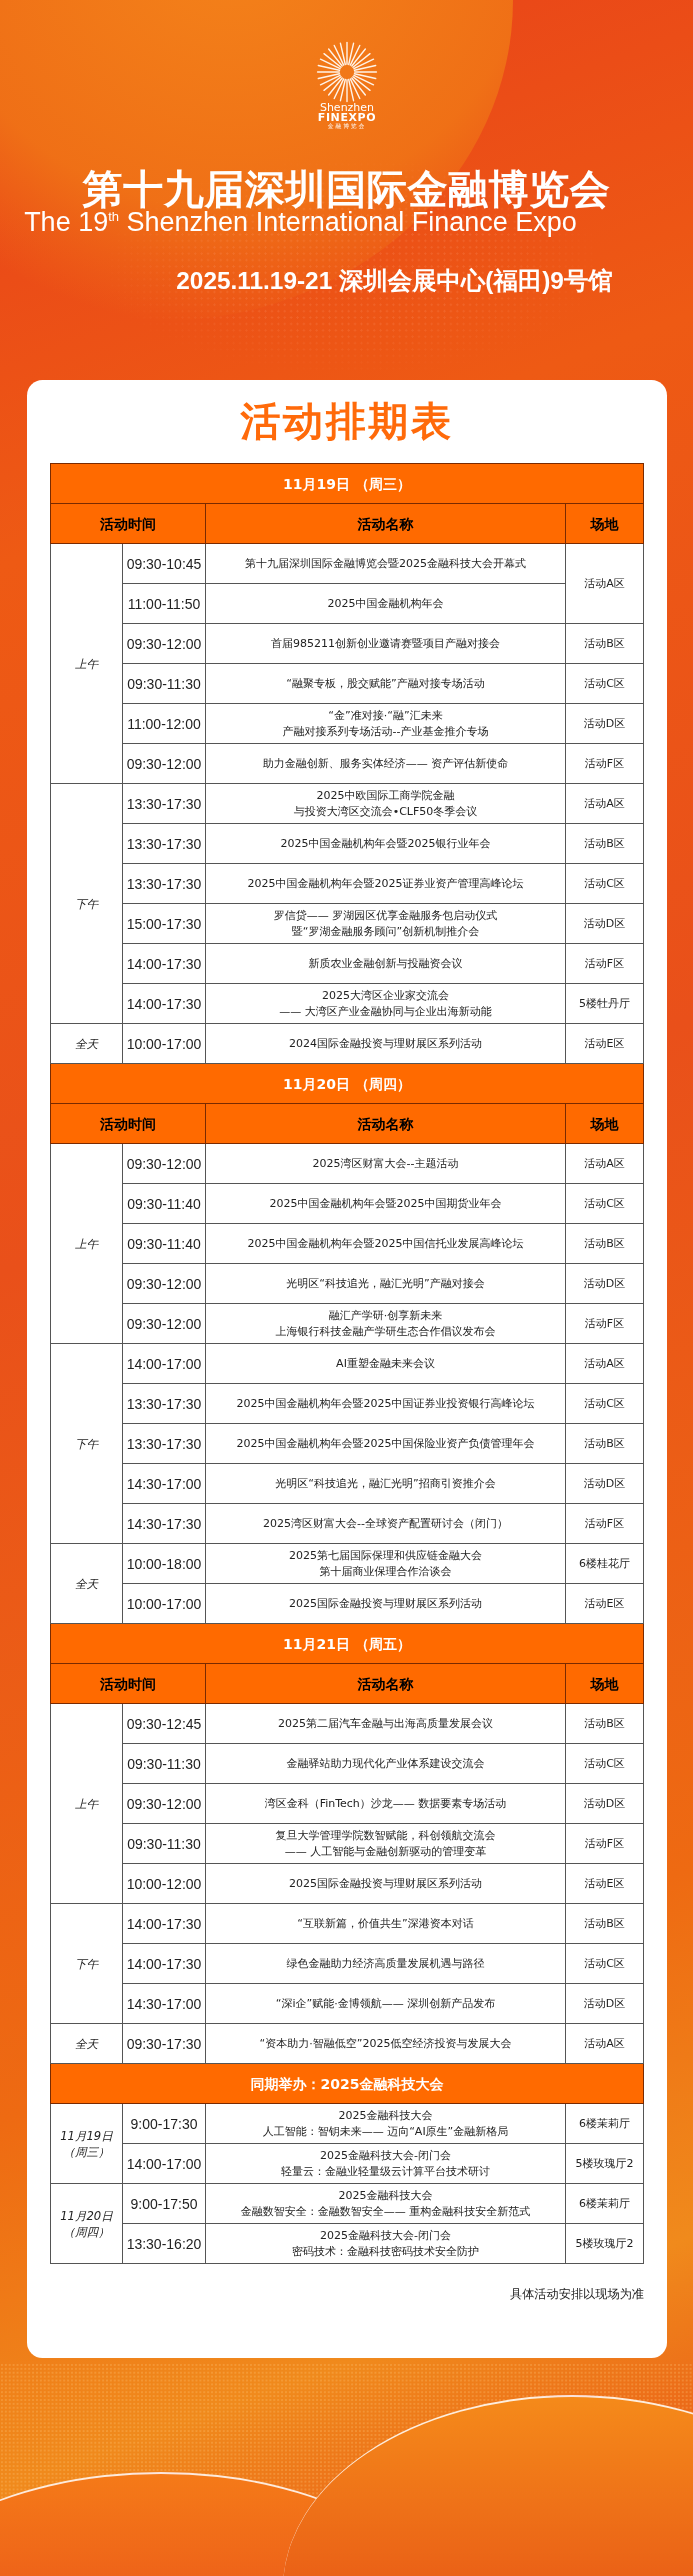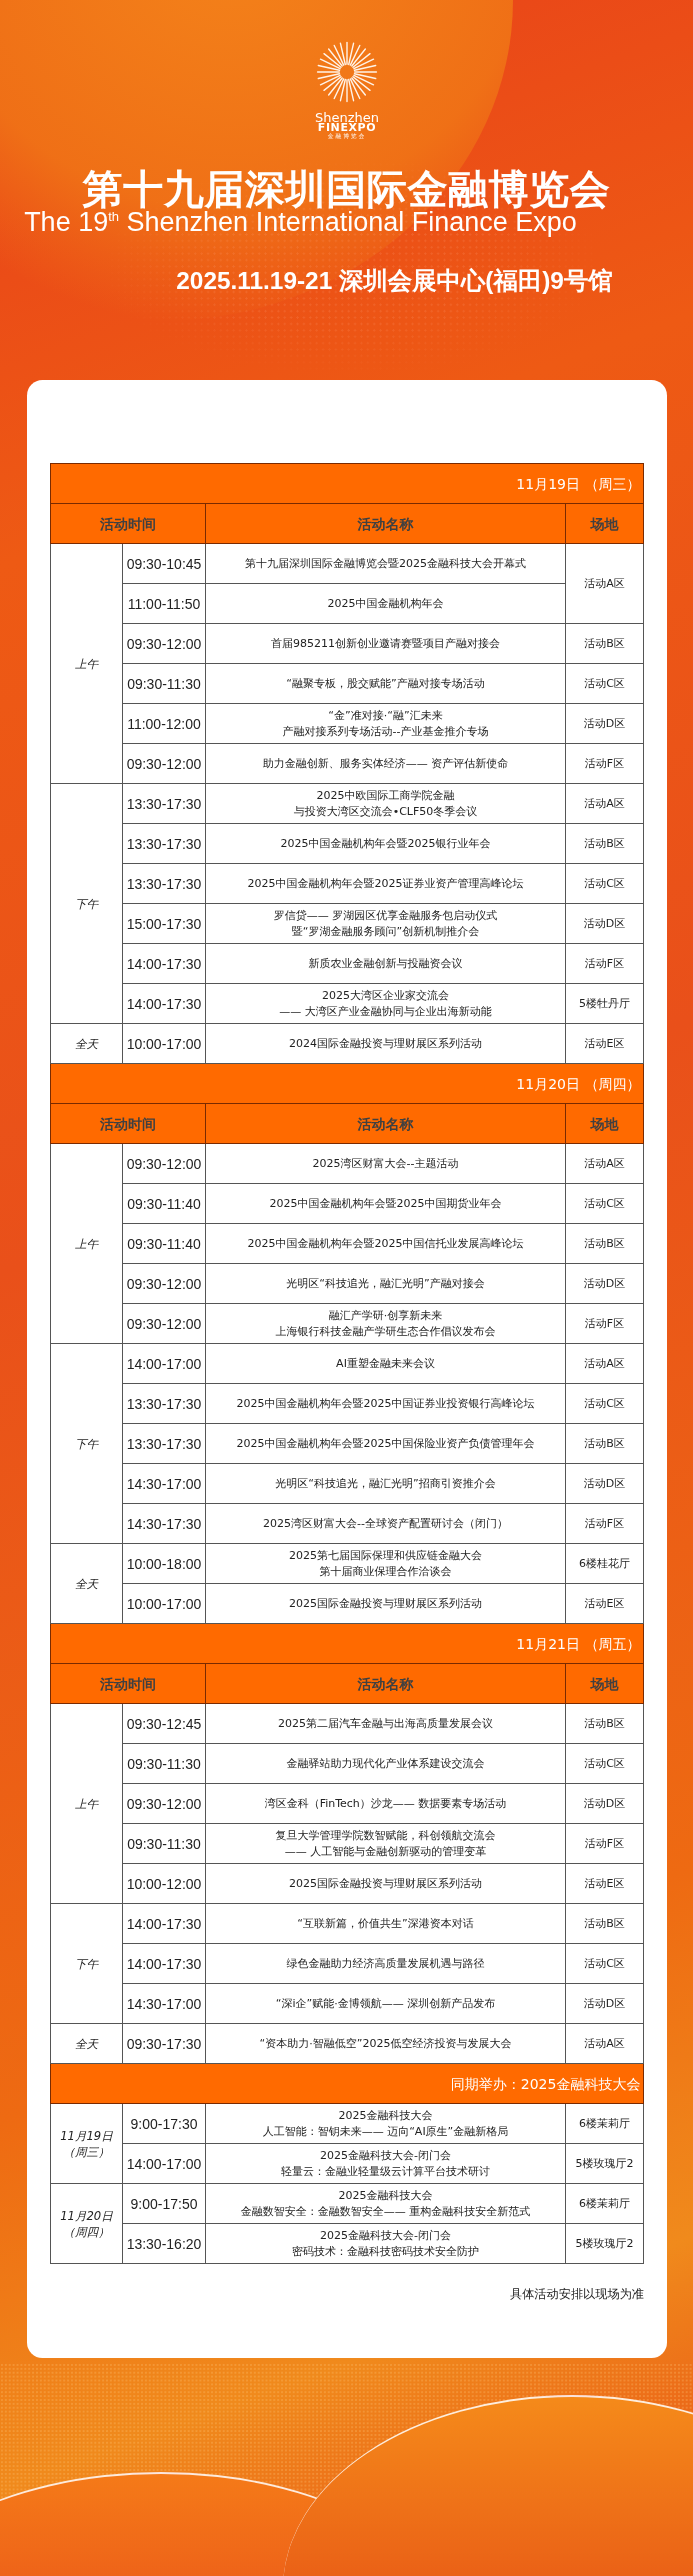--- a/index.html
+++ b/index.html
@@ -33,21 +33,21 @@
     border-top:2.6px solid rgba(255,255,255,0.85);
   }
   .bg-wave2 {
     position:absolute; left:283px; top:2395px; width:578px; height:385px; border-radius:50%;
     background: linear-gradient(180deg, #F58A1A 0%, #E85A16 55%, #E4421A 100%);
     border-top:2.6px solid rgba(255,255,255,0.85);
   }
 
   .logo { position:absolute; left:315px; top:40px; width:64px; height:103px; text-align:center; }
   .logo svg { display:block; margin:0 auto; }
-  .logo-sub1 { color:#fff; font-size:13px; line-height:7.7px; margin-top:10px; font-family:"DejaVu Sans", sans-serif; }
+  .logo-sub1 { color:#fff; font-size:11px; line-height:7.7px; margin-top:0px; font-family:"DejaVu Sans", sans-serif; }
   .logo-main { color:#fff; font-size:11px; font-weight:bold; letter-spacing:0.6px; line-height:11.6px; font-family:"DejaVu Sans", sans-serif; }
   .logo-sub2 { color:#fff; font-size:5.8px; letter-spacing:1.9px; line-height:7px; }
 
   .hero-title {
     position:absolute; left:0; width:693px; top:162px; text-align:center;
     color:#fff; font-size:40px; font-weight:bold; letter-spacing:0.6px;
     font-family:"DejaVu Sans", sans-serif;
   }
   .hero-en {
     position:absolute; left:0; width:601px; top:207px; text-align:center;
@@ -71,24 +71,24 @@
   table.sched {
     position:absolute; left:23px; top:83px; width:593px;
     border-collapse:collapse; table-layout:fixed;
     font-size:11px; color:#222;
   }
   table.sched td, table.sched th {
     border:1px solid #555; text-align:center; vertical-align:middle;
     padding:0 2.6px; height:39px; line-height:16px;
   }
   table.sched tr.band td {
-    background:#FF6A00; color:#fff; font-weight:normal; font-size:14px; border-color:#7a2a00;text-align:right;
+    background:#FF6A00; color:#fff; font-weight:bold; font-size:14px; border-color:#7a2a00;
   }
   table.sched tr.colhead td {
-    background:#FF6A00; color:#404040; font-weight:bold; font-size:14px; border-color:#7a2a00;
+    background:#FF6A00; color:#000000; font-weight:bold; font-size:14px; border-color:#7a2a00;
   }
   .c-period { width:72px; }
   .c-time { width:83px; }
   .c-name { width:360px; }
   .c-venue { width:78px; }
   td.period { font-size:11.6px;font-style:italic; }
   td.time { font-size:14px; font-family:"Liberation Sans","DejaVu Sans", sans-serif; }
   td.venue { font-size:11px; }
   td.name .l2 { display:block; }
 
@@ -141,20 +141,21 @@
   <div class="logo-sub1">Shenzhen</div>
   <div class="logo-main">FINEXPO</div>
   <div class="logo-sub2">金融博览会</div>
 </div>
 
 <div class="hero-title">第十九届深圳国际金融博览会</div>
 <div class="hero-en"><span>The 19</span><sup>th</sup><span> Shenzhen International Finance Expo</span></div>
 <div class="hero-date">2025.11.19-21  深圳会展中心(福田)9号馆</div>
 
 <div class="card">
+  <div class="card-title">活动排期表</div>
   <table class="sched" id="sched">
     <colgroup>
       <col class="c-period">
         <col class="c-time">
         <col class="c-name">
         <col class="c-venue">
     </colgroup>
     <tbody id="sched-body">
         <tr class="band">
           <td colspan="4">11月19日 （周三）</td>

